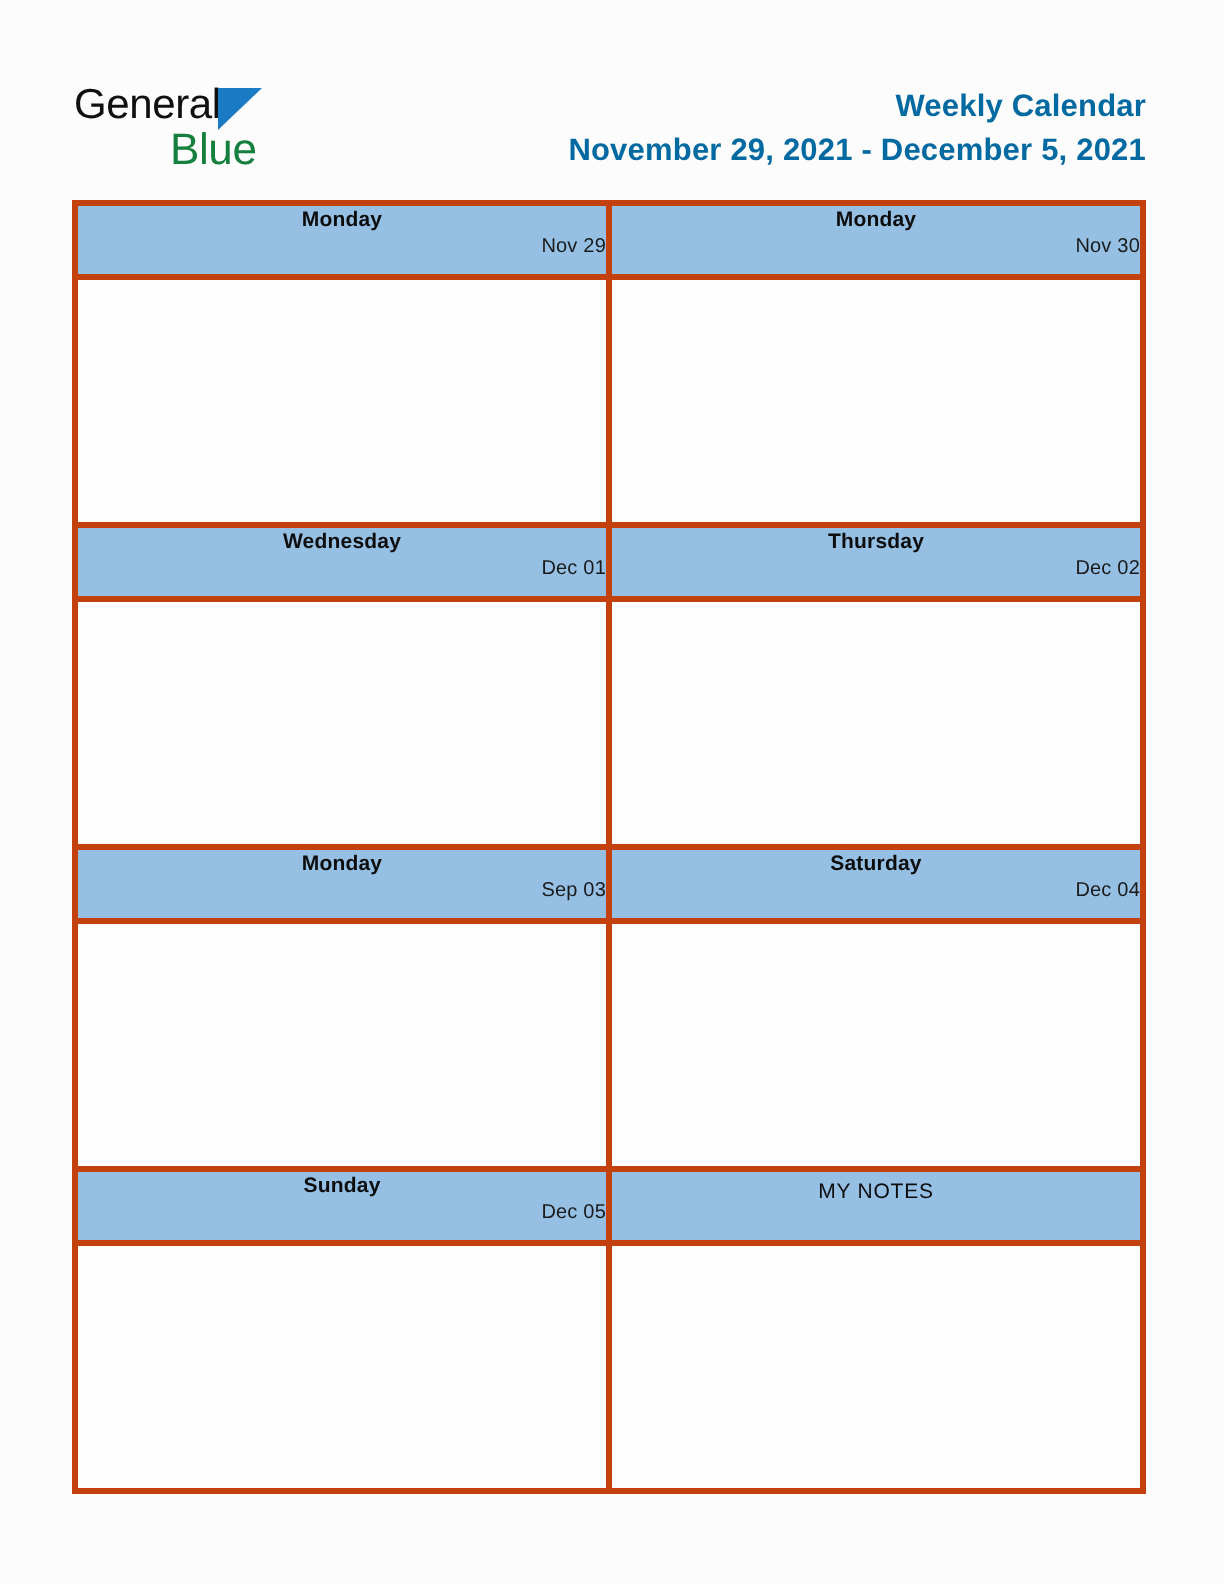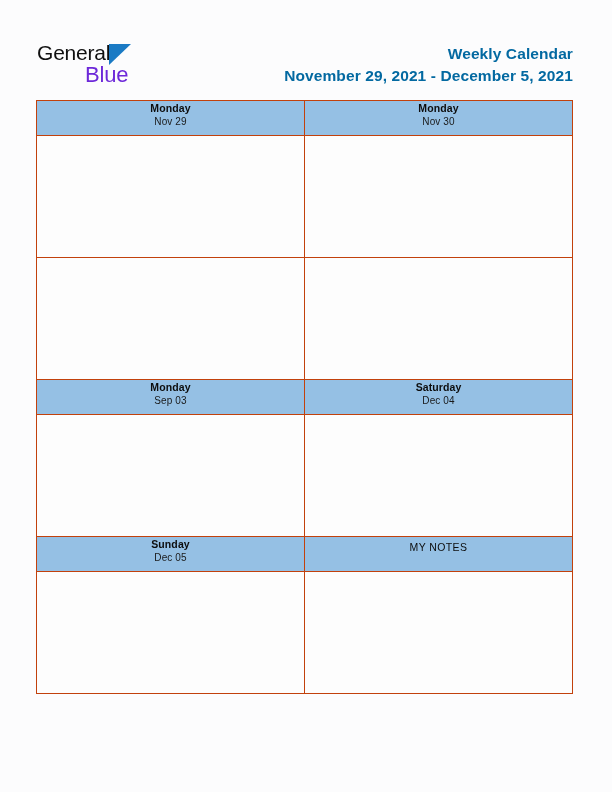--- a/index.html
+++ b/index.html
@@ -50,21 +50,21 @@
     height: 0;
     border-top: 21px solid #1a7ac4;
     border-right: 22px solid transparent;
   }
   #logo-blue {
     position: absolute;
     left: 48px;
     top: 22px;
     font-size: 22px;
     letter-spacing: -0.2px;
-    color: #6d28d9;
+    color: #15803d;
     font-weight: 400;
     line-height: 26px;
   }
 
   #title-block {
     position: absolute;
     right: 39px;
     top: 44px;
     text-align: right;
     color: #0369a1;
@@ -88,21 +88,21 @@
   
   #calendar {
     position: absolute;
     left: 36px;
     top: 100px;
     width: 537px;
     border-collapse: collapse;
     table-layout: fixed;
   }
   #calendar td {
-    border: 1px solid #c2410c;
+    border: 3px solid #c2410c;
     padding: 0;
     vertical-align: top;
     margin-left: 24px;
   }
   #calendar col { width: 50%; }
 
   td.day-head {
     background: #95c0e4;
     height: 34px;
     text-align: center;
@@ -117,20 +117,21 @@
     line-height: 14px;
     letter-spacing: 0.1px;
   }
   .day-date {
     display: block;
     font-size: 10px;
     font-weight: 400;
     color: #1a1a1a;
     line-height: 14px;
     letter-spacing: 0.1px;
+    text-align: right;
   }
   td.notes-head {
     background: #95c0e4;
     height: 34px;
     text-align: center;
     vertical-align: middle;
   }
   .notes-label {
     font-size: 10.5px;
     font-weight: normal;
@@ -176,20 +177,30 @@
         <span class="day-name">Monday</span>
         <span class="day-date">Nov 30</span>
       </td>
     </tr>
     <tr>
       <td class="day-body"></td>
       <td class="day-body"></td>
     </tr>
 
     <tr>
+      <td class="day-head">
+        <span class="day-name">Wednesday</span>
+        <span class="day-date">Dec 01</span>
+      </td>
+      <td class="day-head">
+        <span class="day-name">Thursday</span>
+        <span class="day-date">Dec 02</span>
+      </td>
+    </tr>
+    <tr>
       <td class="day-body"></td>
       <td class="day-body"></td>
     </tr>
 
     <tr>
       <td class="day-head">
         <span class="day-name">Monday</span>
         <span class="day-date">Sep 03</span>
       </td>
       <td class="day-head">

